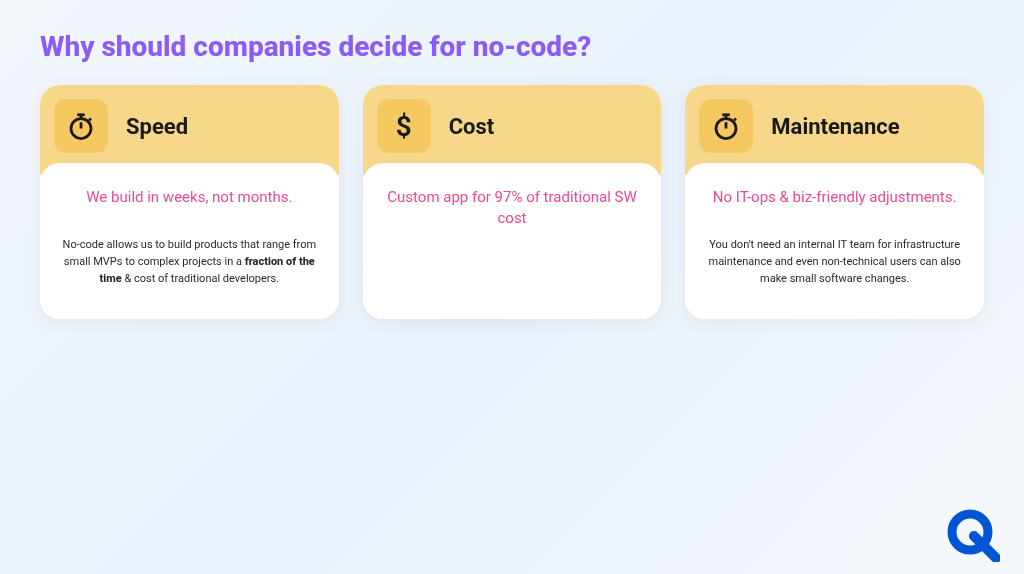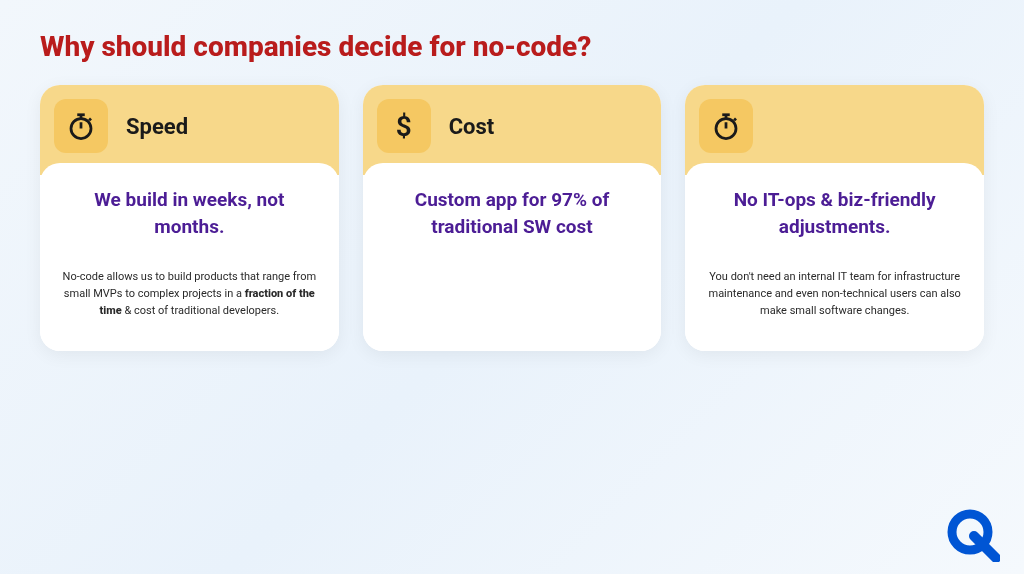--- a/index.html
+++ b/index.html
@@ -10,21 +10,21 @@
     background: linear-gradient(135deg, #f2f7fc 0%, #e9f2fb 50%, #f5f9fd 100%);
     position: relative;
     overflow: hidden;
   }
   .page {
     padding: 30px 40px 20px 40px;
   }
   .title {
     font-size: 28px;
     font-weight: 800;
-    color: #b91c1c;
+    color: #8b5cf6;
     margin-bottom: 22px;
   }
   .cards {
     display: flex;
     gap: 24px;
     justify-content: space-between;
   }
   .card {
     flex: 1;
     background: #ffffff;
@@ -71,23 +71,23 @@
     background: #ffffff;
     border-radius: 20px;
     padding: 24px 22px 32px 22px;
     margin-top: -12px;
     position: relative;
     z-index: 2;
     flex: 1;
     text-align: center;
   }
   .headline {
-    font-size: 19px;
-    font-weight: 700;
-    color: #4c1d95;
+    font-size: 15px;
+    font-weight: 400;
+    color: #ec4899;
     margin-bottom: 28px;
     line-height: 1.4;
   }
   .desc {
     font-size: 11px;
     font-weight: 400;
     color: #2a2a2a;
     line-height: 1.55;
   }
   .desc b { font-weight: 800; }
@@ -142,20 +142,21 @@
       <div class="card-header">
         <div class="icon-box">
           <svg viewBox="0 0 24 24">
               <circle cx="12" cy="14" r="8"></circle>
               <line x1="12" y1="14" x2="12" y2="9"></line>
               <line x1="9" y1="3" x2="15" y2="3"></line>
               <line x1="12" y1="3" x2="12" y2="6"></line>
               <line x1="18.5" y1="7.5" x2="20" y2="6"></line>
             </svg>
         </div>
+        <div class="card-title">Maintenance</div>
       </div>
       <div class="card-body">
         <div class="headline">No IT-ops &amp; biz-friendly adjustments.</div>
         <div class="desc">You don't need an internal IT team for infrastructure maintenance and even non-technical users can also make small software changes.</div>
       </div>
     </div>
 
   </div>
 </div>
 

